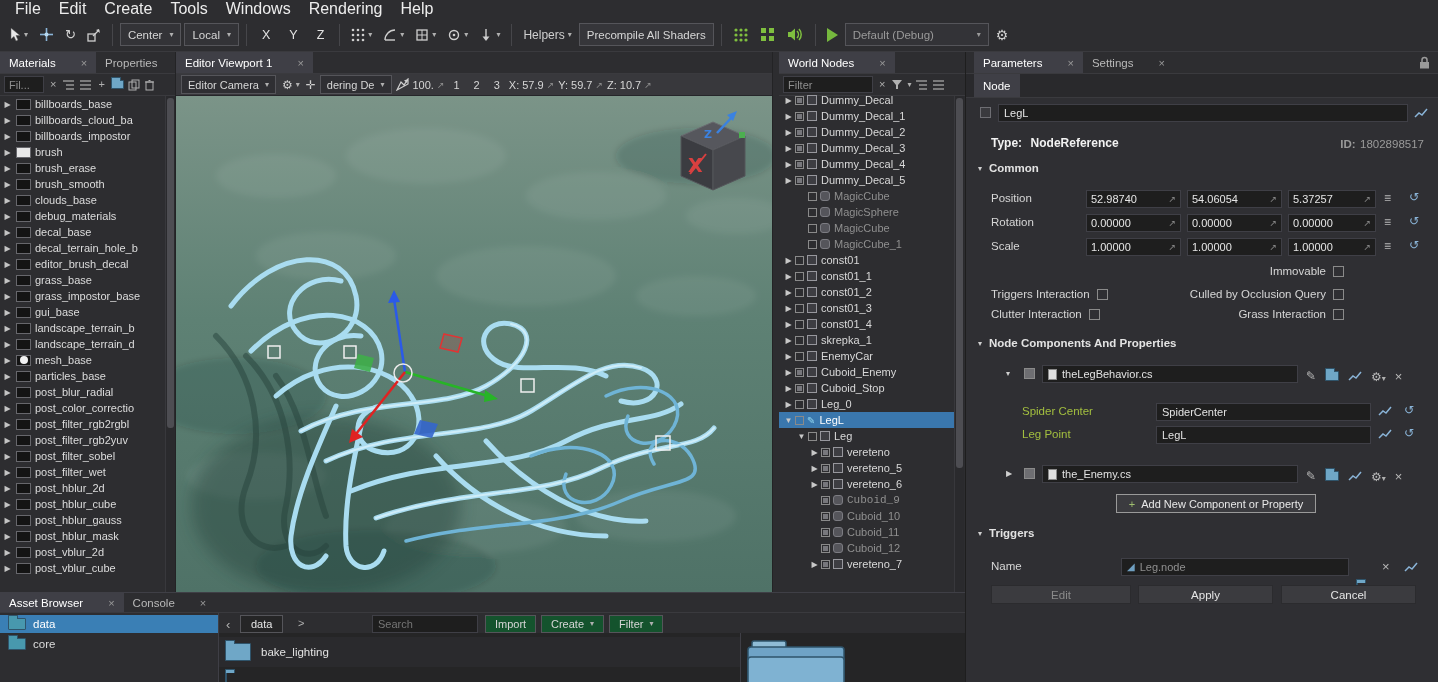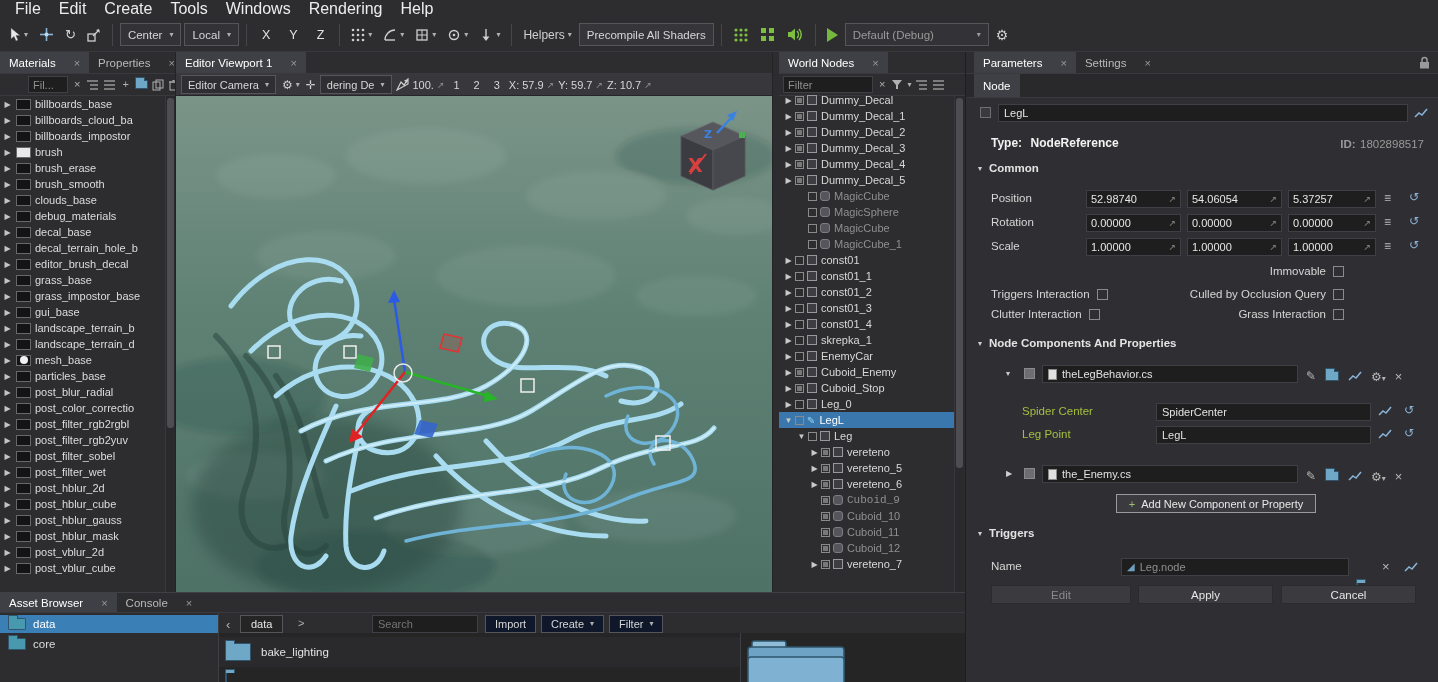--- a/index.html
+++ b/index.html
@@ -22,21 +22,21 @@
         padding:2px 7px;font-size:11.5px;color:#d6d6d6;height:17px;box-sizing:content-box}
   .tsel.dim span{color:#9a9a9a}
   .caret{font-size:8px;color:#b0b0b0;line-height:1}
   .sep{width:1px;height:22px;background:#46464a;margin:0 4px}
   .axisbtn{padding:3px 8px;color:#e2e2e2;font-size:12.5px}
   .play-tri{width:0;height:0;border-left:11px solid #76b83e;border-top:7px solid transparent;border-bottom:7px solid transparent}
   .glyph{font-size:13px;line-height:1;color:#cfcfcf}
 
   
   .tabbar{display:flex;align-items:stretch;background:#2d2d30;height:22px;border-bottom:1px solid #3a3a3e;box-sizing:border-box}
-  .tab{display:flex;align-items:center;gap:18px;padding:0 9px;font-size:11.5px;color:#b9b9b9}
+  .tab{display:flex;align-items:center;gap:25px;padding:0 9px;font-size:11.5px;color:#b9b9b9}
   .tab.active{background:#3f3f46;color:#fff}
   .tab .x{color:#9a9a9a;font-size:11px}
   .tab-fill{flex:1}
 
   
   .filterrow{height:22px;display:flex;align-items:center;padding:0 4px;gap:4px;border-bottom:1px solid #3a3a3e;box-sizing:border-box;background:#2d2d30}
   .inp{background:#1e1e1e;border:1px solid #3f3f46;color:#cfcfcf;font-size:11px;height:15px;padding:0 4px;box-sizing:content-box}
   .inp::placeholder{color:#8f8f8f}
   .mini{color:#b0b0b0;font-size:11px;line-height:1;padding:1px 2px}
   .isvg{display:inline-flex;align-items:center}
@@ -103,21 +103,21 @@
   .addbtn{position:absolute;height:19px;background:#3b3b3f;border:1px solid #9a9a9a;display:flex;align-items:center;justify-content:center;
           gap:6px;font-size:11px;color:#e8e8e8;box-sizing:border-box}
   .docic{width:9px;height:11px;background:#e0e0e0;border:1px solid #8a8a8a;box-sizing:border-box;flex:none}
   .iconrow{position:absolute;display:flex;align-items:center;gap:9px}
 
   
   #bottom{position:absolute;left:0;top:592px;width:965px;height:90px;background:#2d2d30;border-top:1px solid #3f3f46;box-sizing:border-box;overflow:hidden}
   #bottom .divv{position:absolute;left:218px;top:20px;width:1px;height:70px;background:#3f3f46}
   .btrow{position:absolute;left:0;width:218px;height:18px;display:flex;align-items:center;gap:7px;padding-left:8px;font-size:11.5px;color:#dcdcdc;box-sizing:border-box}
   .btrow.sel{background:#3a7fb5;color:#fff}
-  .btn2{position:absolute;height:18px;background:#0f172a;border:1px solid #55555a;display:flex;align-items:center;gap:6px;
+  .btn2{position:absolute;height:18px;background:#14532d;border:1px solid #55555a;display:flex;align-items:center;gap:6px;
         padding:0 9px;font-size:11px;color:#d6d6d6;box-sizing:border-box}
   .chip{position:absolute;height:18px;background:#252526;border:1px solid #55555a;display:flex;align-items:center;
         padding:0 10px;font-size:11px;color:#e6e6e6;box-sizing:border-box}
   .folder{position:relative;width:18px;height:12px;background:#6fa7c7;border:1px solid #2f546b;border-radius:1px;box-sizing:border-box;flex:none}
   .folder::before{content:"";position:absolute;left:-1px;top:-4px;width:8px;height:3px;background:#6fa7c7;border:1px solid #2f546b;border-bottom:none;border-radius:1px 1px 0 0}
   .folder.teal{background:#4898ae}
   .folder.teal::before{background:#4898ae}
   .folder.big{width:26px;height:18px}
   .filelbl{font-size:11.5px;color:#e2e2e2}
   #filearea{position:absolute;left:219px;top:40px;width:521px;height:50px;background:#252526;overflow:hidden}
@@ -305,21 +305,21 @@
         <span>Materials</span>
         <span class="x">×</span>
       </div>
       <div class="tab">
         <span>Properties</span>
         <span class="x">×</span>
       </div>
       <div class="tab-fill"></div>
     </div>
     <div class="filterrow">
-      <input class="inp" style="width: 30px; margin-left: 24px;" placeholder="Fil...">
+      <input class="inp" style="width: 30px;" placeholder="Fil...">
       <span class="mini">×</span>
       <span class="isvg">
           <svg width="13" height="12">
             <g stroke="#b0b0b0" stroke-width="1.2">
               <line x1="1" y1="2" x2="12" y2="2"></line>
               <line x1="4" y1="6" x2="12" y2="6"></line>
               <line x1="4" y1="10" x2="12" y2="10"></line>
             </g>
           </svg>
         </span>

